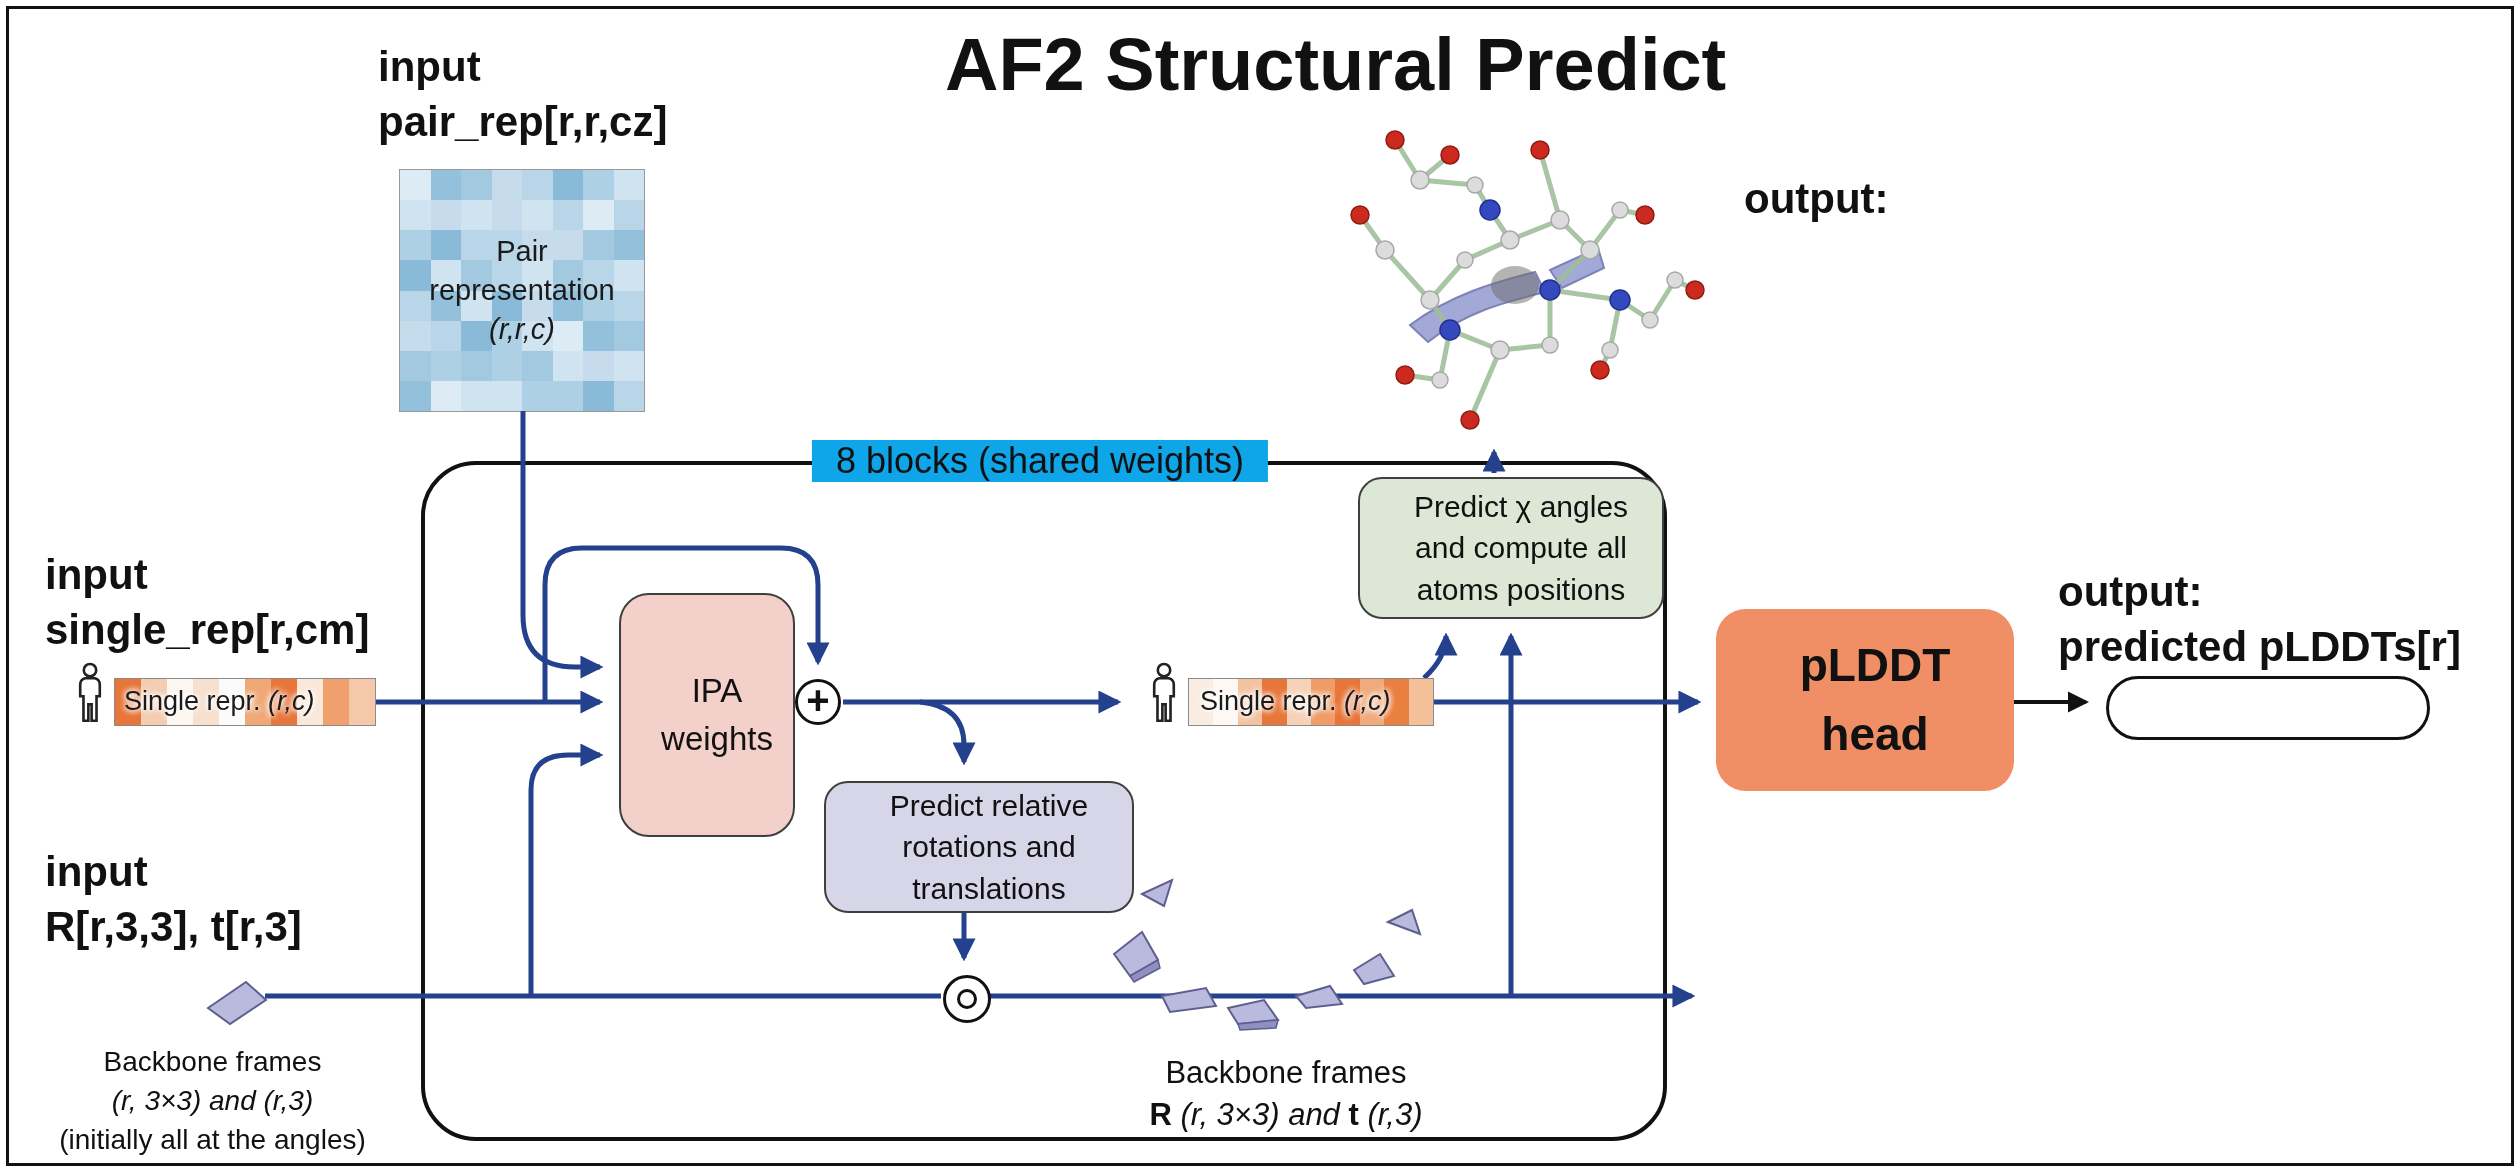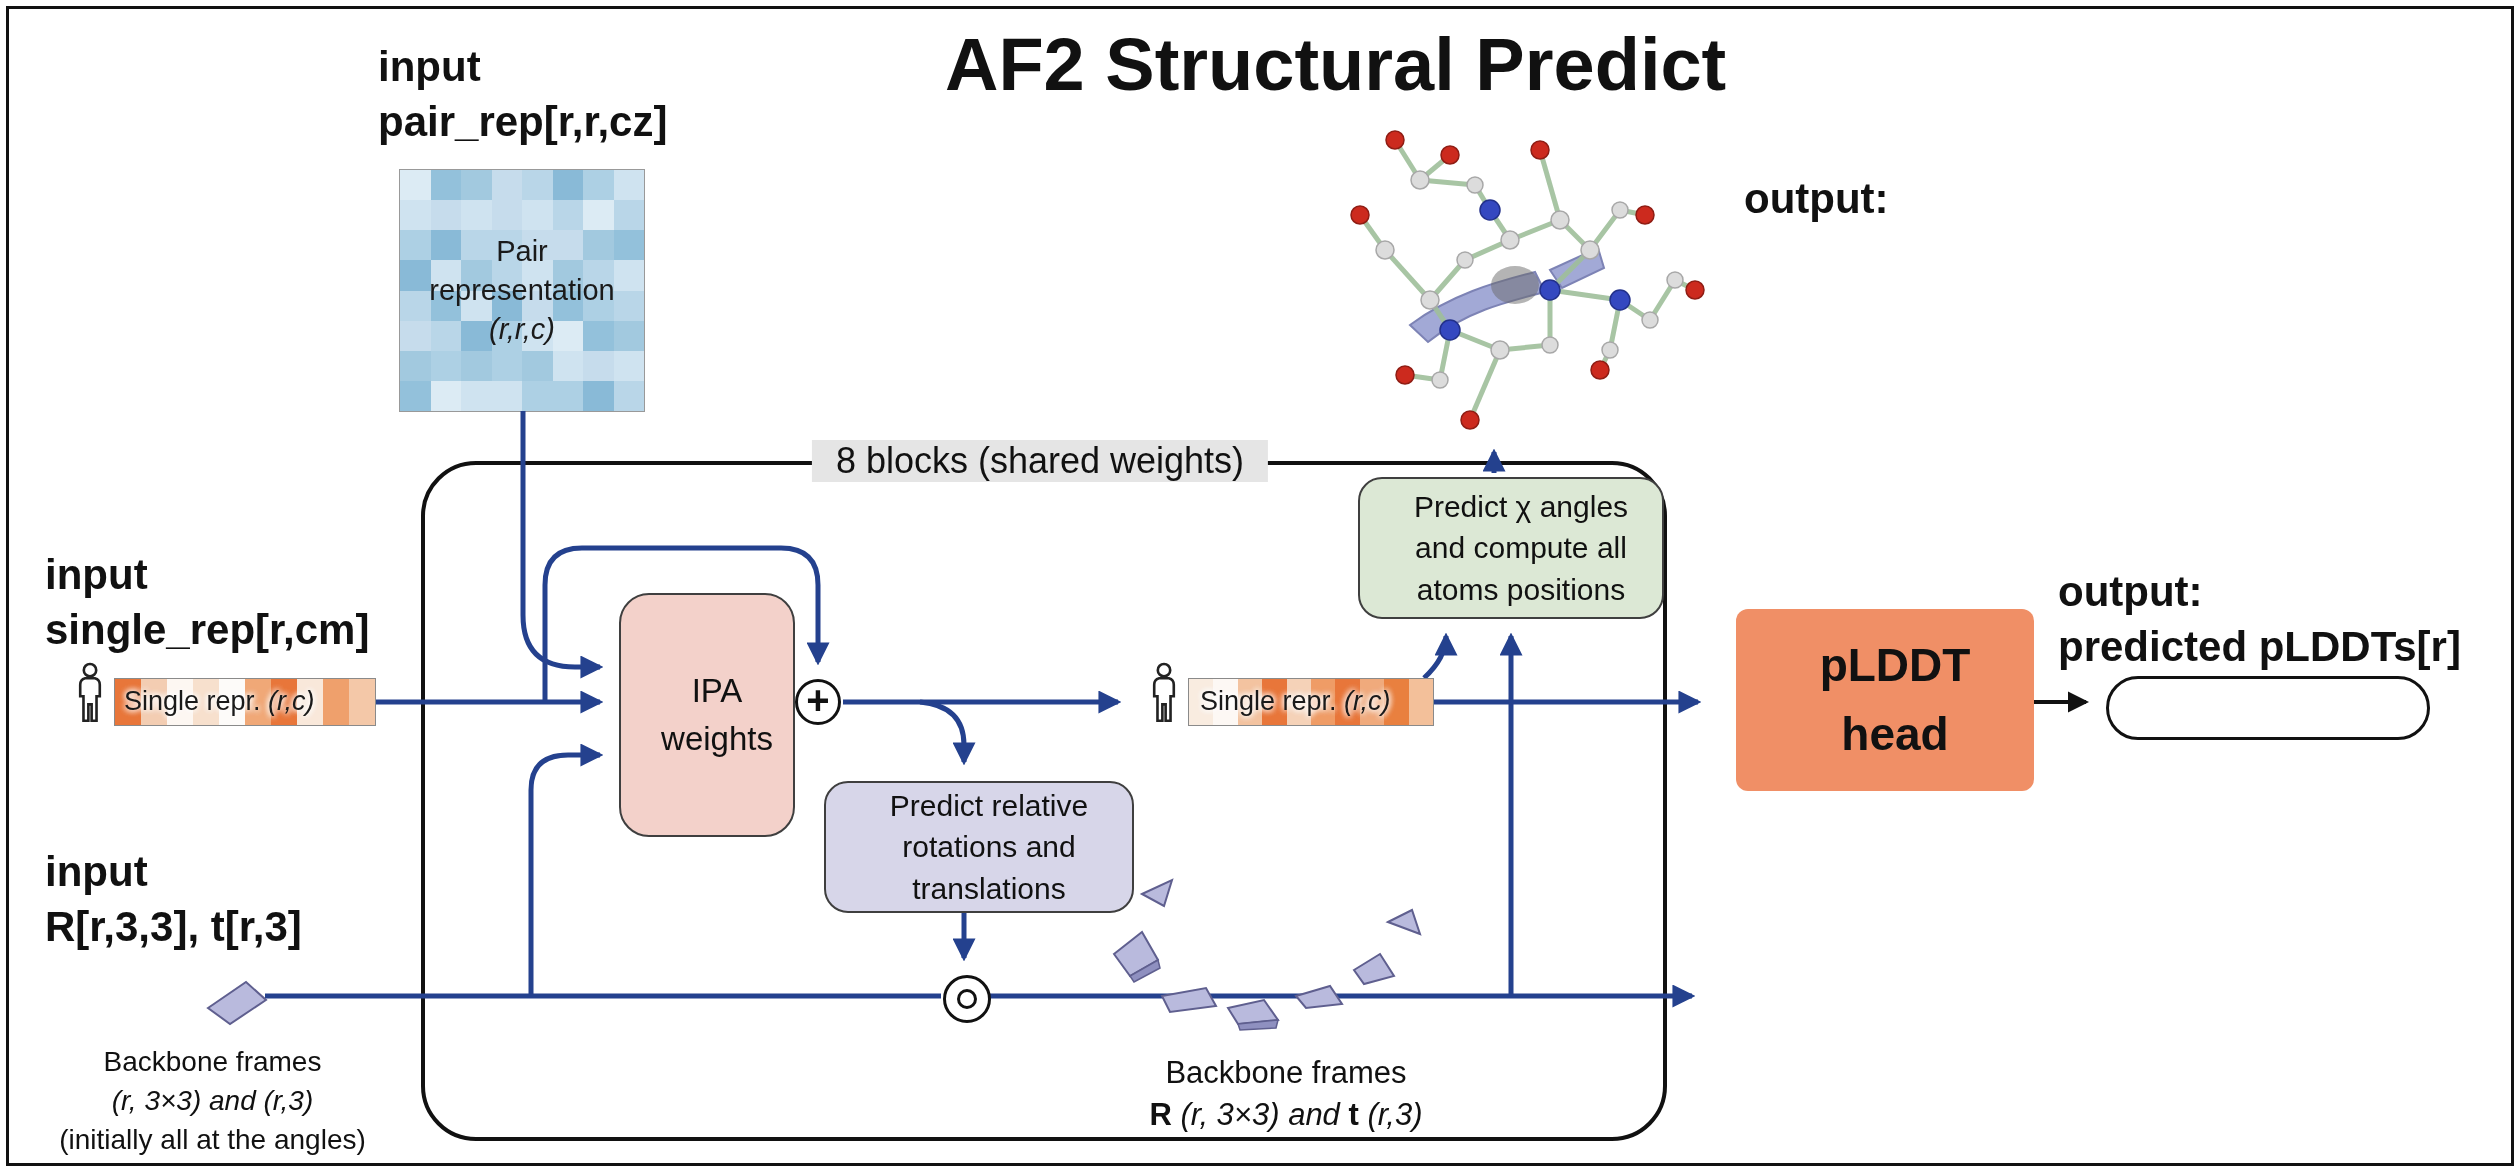--- a/index.html
+++ b/index.html
@@ -20,36 +20,36 @@
   .hm-grid{position:absolute;inset:0;display:grid;grid-template-columns:repeat(8,1fr);grid-template-rows:repeat(8,1fr);}
   .hm-label{
     position:absolute;inset:0;display:flex;flex-direction:column;align-items:center;justify-content:center;
     font-size:29px;line-height:1.35;color:#1a1a1a;text-align:center;
   }
   .ital{font-style:italic;}
   
   .blocks-box{left:421px;top:461px;width:1238px;height:672px;border:4px solid #111;border-radius:55px;background:#fff;}
   .blocks-chip{
     left:1040px;top:461px;transform:translate(-50%,-50%);
-    background:#e5e5e5;padding:0 24px;font-size:36px;white-space:nowrap;
+    background:#0ea5e9;padding:0 24px;font-size:36px;white-space:nowrap;
   }
   svg.arrows{position:absolute;left:0;top:0;pointer-events:none;}
   .arrow-line{stroke:var(--arrow);stroke-width:5;fill:none;}
   .arrow-black{stroke:#111;stroke-width:4;fill:none;}
   .ah-blue{fill:var(--arrow);}
   .ah-black{fill:#111;}
   
   .nodebox{
     position:absolute;border:2.5px solid #3f3f3f;display:flex;flex-direction:column;
     align-items:center;justify-content:center;text-align:center;padding-left:20px;
   }
   .ipa{left:619px;top:593px;width:152px;height:240px;background:var(--ipa-fill);border-radius:30px;font-size:33px;line-height:1.45;}
   .rot{left:824px;top:781px;width:286px;height:128px;background:var(--rot-fill);border-radius:24px;font-size:30px;line-height:1.38;}
   .chi{left:1358px;top:477px;width:282px;height:138px;background:var(--chi-fill);border-radius:24px;font-size:30px;line-height:1.38;}
-  .plddt{left:1716px;top:609px;width:278px;height:182px;background:var(--plddt-fill);border:none;border-radius:12px;font-size:46px;font-weight:bold;line-height:1.5;margin-left:20px;}
+  .plddt{left:1716px;top:609px;width:278px;height:182px;background:var(--plddt-fill);border:none;border-radius:30px;font-size:46px;font-weight:bold;line-height:1.5;}
   .circle-node{
     position:absolute;background:#fff;border:3.5px solid #111;border-radius:50%;
     display:flex;align-items:center;justify-content:center;
   }
   .plus-node{left:795px;top:679px;width:46px;height:46px;font-size:40px;font-weight:bold;line-height:1;padding-bottom:4px;box-sizing:border-box;}
   .compose-node{left:943px;top:975px;width:42px;height:42px;}
   .compose-dot{width:14px;height:14px;border:3px solid #111;border-radius:50%;background:#fff;}
   
   .strip{position:absolute;height:46px;border:1.5px solid #8a8a8a;display:flex;}
   .strip>div{flex:1;}

